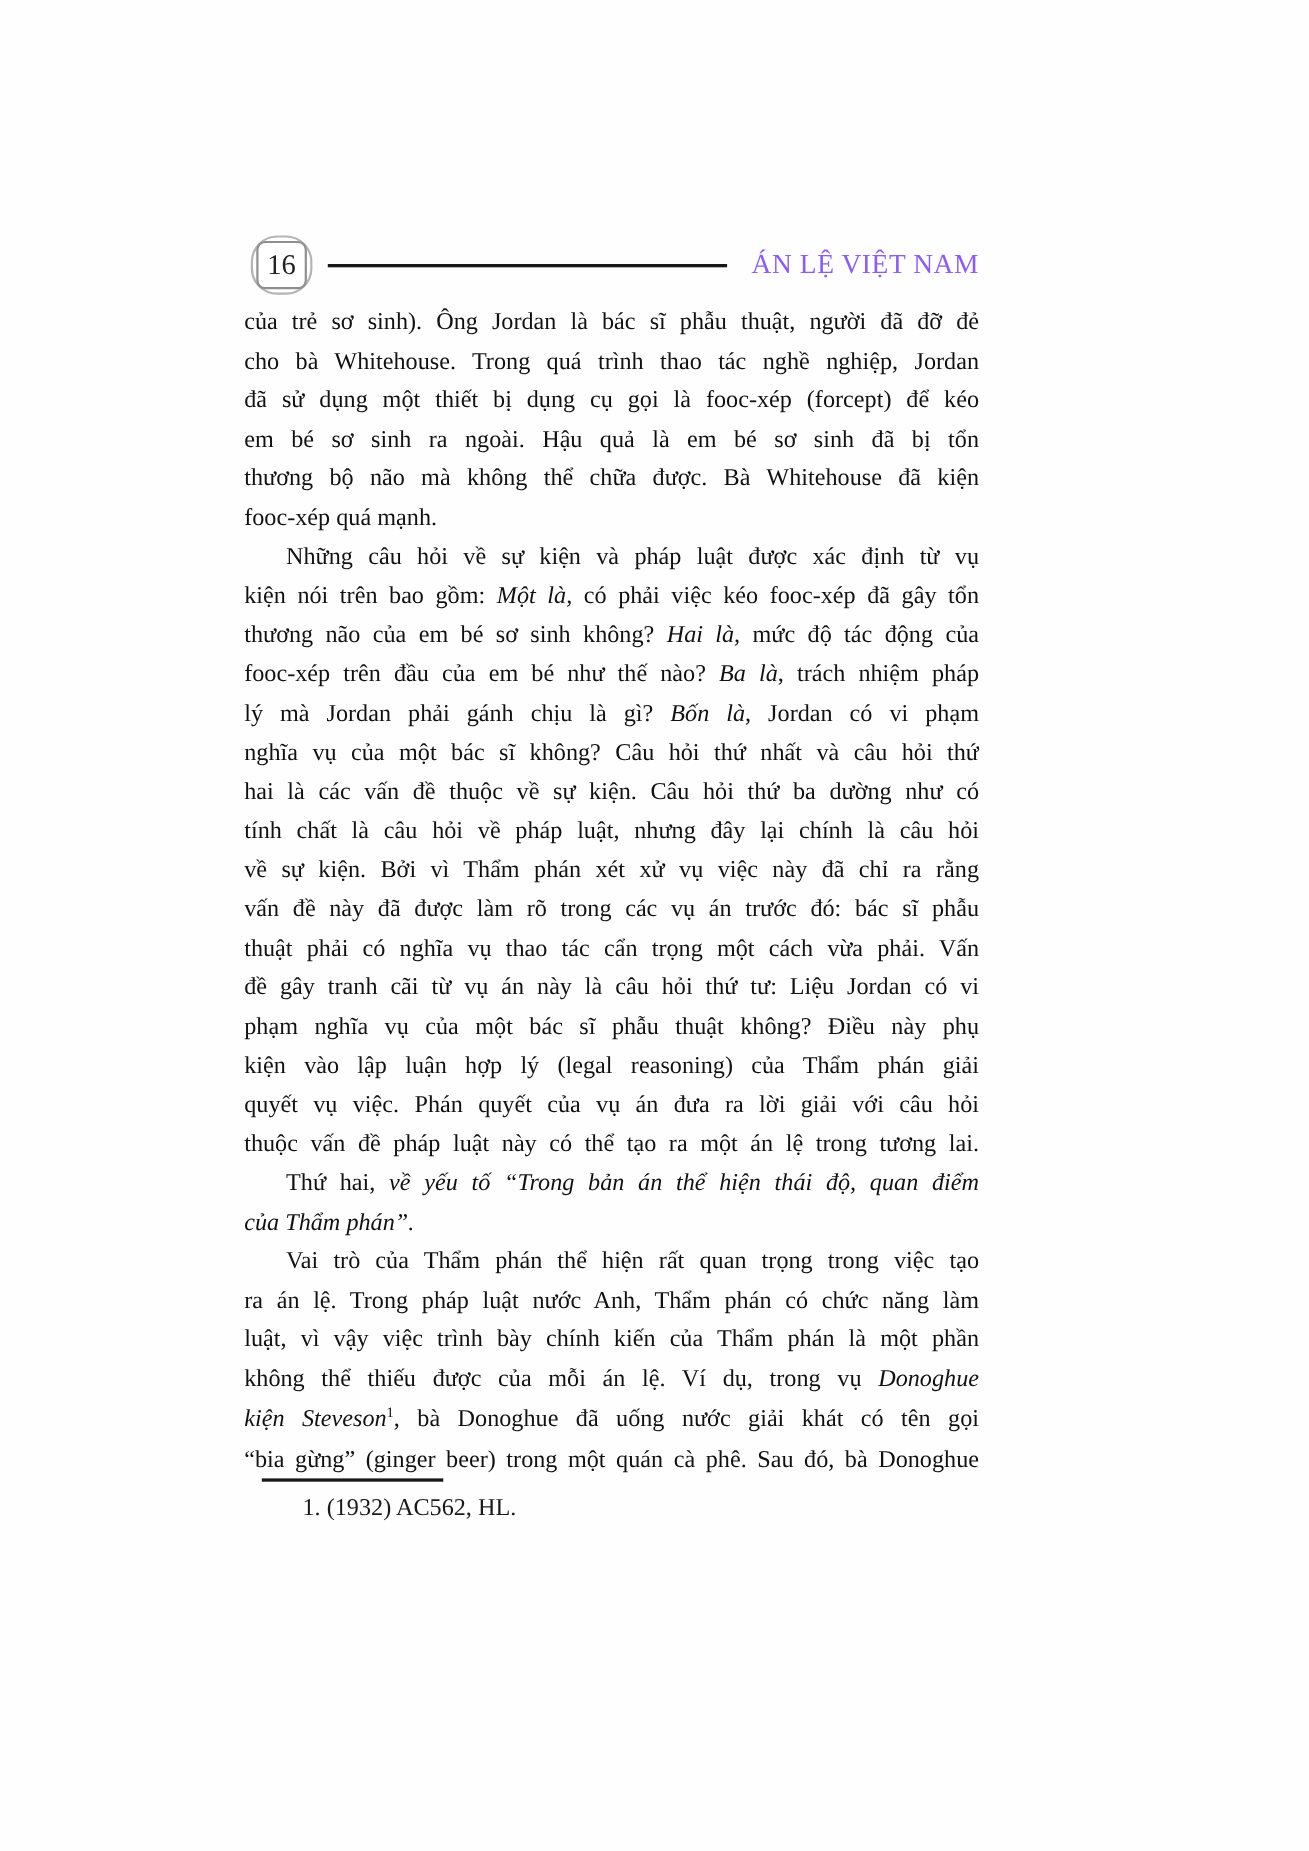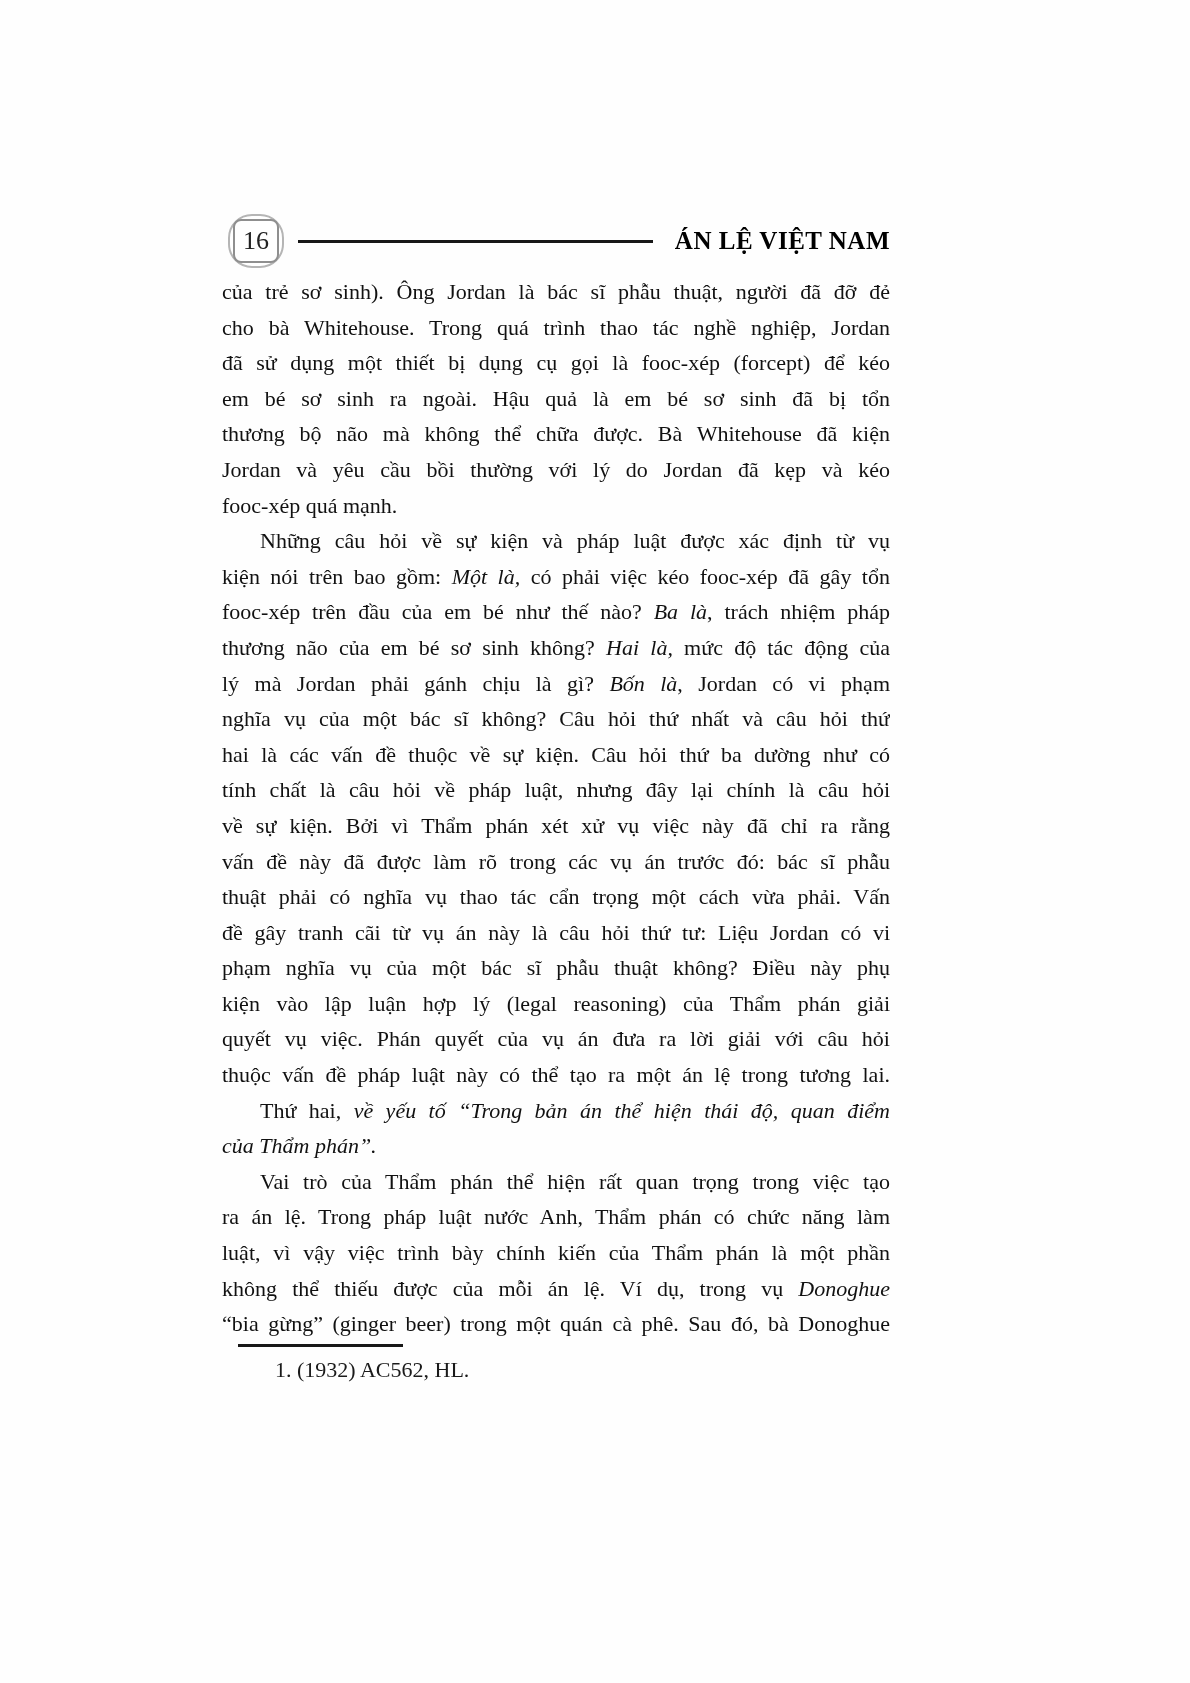--- a/index.html
+++ b/index.html
@@ -40,25 +40,25 @@
     color: #222;
   }
   .header-rule {
     flex: 1;
     height: 3px;
     background: #171717;
     margin-left: 14px;
     margin-right: 22px;
   }
   .running-head {
-    font-weight: bold;
+    font-weight: normal;
     font-size: 25px;
     letter-spacing: 0.5px;
     white-space: nowrap;
-    color: #000000;
+    color: #8b5cf6;
   }
   
   .body-text {
     position: absolute;
     left: 222px;
     top: 274px;
     width: 668px;
     font-size: 22px;
     line-height: 35.6px;
   }
@@ -105,44 +105,44 @@
     <div class="header-rule"></div>
     <div class="running-head">ÁN LỆ VIỆT NAM</div>
   </div>
 
   <div class="body-text">
       <div class="tline just"><span>của trẻ sơ sinh). Ông Jordan là bác sĩ phẫu thuật, người đã đỡ đẻ</span></div>
       <div class="tline just"><span>cho bà Whitehouse. Trong quá trình thao tác nghề nghiệp, Jordan</span></div>
       <div class="tline just"><span>đã sử dụng một thiết bị dụng cụ gọi là fooc-xép (forcept) để kéo</span></div>
       <div class="tline just"><span>em bé sơ sinh ra ngoài. Hậu quả là em bé sơ sinh đã bị tổn</span></div>
       <div class="tline just"><span>thương bộ não mà không thể chữa được. Bà Whitehouse đã kiện</span></div>
-      <div class="tline just"><span>Jordan và yêu cầu bồi thường với lý do Jordan đã kẹp và kéo</span></div>
       <div class="tline"><span>fooc-xép quá mạnh.</span></div>
       <div class="tline just indent"><span>Những câu hỏi về sự kiện và pháp luật được xác định từ vụ</span></div>
       <div class="tline just"><span>kiện nói trên bao gồm: </span><i>Một là,</i><span> có phải việc kéo fooc-xép đã gây tổn</span></div>
+      <div class="tline just"><span>thương não của em bé sơ sinh không? </span><i>Hai là,</i><span> mức độ tác động của</span></div>
       <div class="tline just"><span>fooc-xép trên đầu của em bé như thế nào? </span><i>Ba là</i><span>, trách nhiệm pháp</span></div>
-      <div class="tline just"><span>thương não của em bé sơ sinh không? </span><i>Hai là,</i><span> mức độ tác động của</span></div>
       <div class="tline just"><span>lý mà Jordan phải gánh chịu là gì? </span><i>Bốn là</i><span>, Jordan có vi phạm</span></div>
       <div class="tline just"><span>nghĩa vụ của một bác sĩ không? Câu hỏi thứ nhất và câu hỏi thứ</span></div>
       <div class="tline just"><span>hai là các vấn đề thuộc về sự kiện. Câu hỏi thứ ba dường như có</span></div>
       <div class="tline just"><span>tính chất là câu hỏi về pháp luật, nhưng đây lại chính là câu hỏi</span></div>
       <div class="tline just"><span>về sự kiện. Bởi vì Thẩm phán xét xử vụ việc này đã chỉ ra rằng</span></div>
       <div class="tline just"><span>vấn đề này đã được làm rõ trong các vụ án trước đó: bác sĩ phẫu</span></div>
       <div class="tline just"><span>thuật phải có nghĩa vụ thao tác cẩn trọng một cách vừa phải. Vấn</span></div>
       <div class="tline just"><span>đề gây tranh cãi từ vụ án này là câu hỏi thứ tư: Liệu Jordan có vi</span></div>
       <div class="tline just"><span>phạm nghĩa vụ của một bác sĩ phẫu thuật không? Điều này phụ</span></div>
       <div class="tline just"><span>kiện vào lập luận hợp lý (legal reasoning) của Thẩm phán giải</span></div>
       <div class="tline just"><span>quyết vụ việc. Phán quyết của vụ án đưa ra lời giải với câu hỏi</span></div>
       <div class="tline just"><span>thuộc vấn đề pháp luật này có thể tạo ra một án lệ trong tương lai.</span></div>
       <div class="tline just indent"><span>Thứ hai, </span><i>về yếu tố “Trong bản án thể hiện thái độ, quan điểm</i></div>
       <div class="tline"><i>của Thẩm phán”.</i></div>
       <div class="tline just indent"><span>Vai trò của Thẩm phán thể hiện rất quan trọng trong việc tạo</span></div>
       <div class="tline just"><span>ra án lệ. Trong pháp luật nước Anh, Thẩm phán có chức năng làm</span></div>
       <div class="tline just"><span>luật, vì vậy việc trình bày chính kiến của Thẩm phán là một phần</span></div>
       <div class="tline just"><span>không thể thiếu được của mỗi án lệ. Ví dụ, trong vụ </span><i>Donoghue</i></div>
+      <div class="tline just"><i>kiện Steveson</i><sup>1</sup><span>, bà Donoghue đã uống nước giải khát có tên gọi</span></div>
       <div class="tline just"><span>“bia gừng” (ginger beer) trong một quán cà phê. Sau đó, bà Donoghue</span></div>
     </div>
 
   <div class="footnote">
     <div class="footnote-rule"></div>
     <div class="footnote-text">1. (1932) AC562, HL.</div>
   </div>
 
 </div>
 

